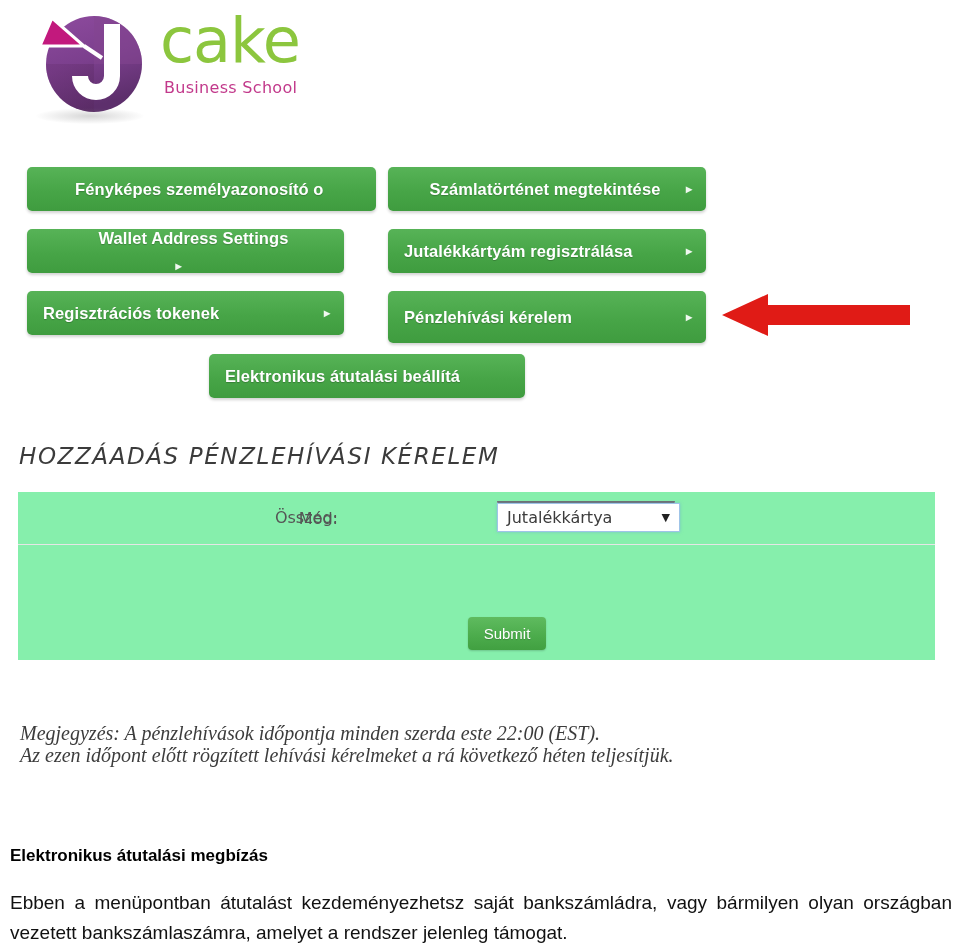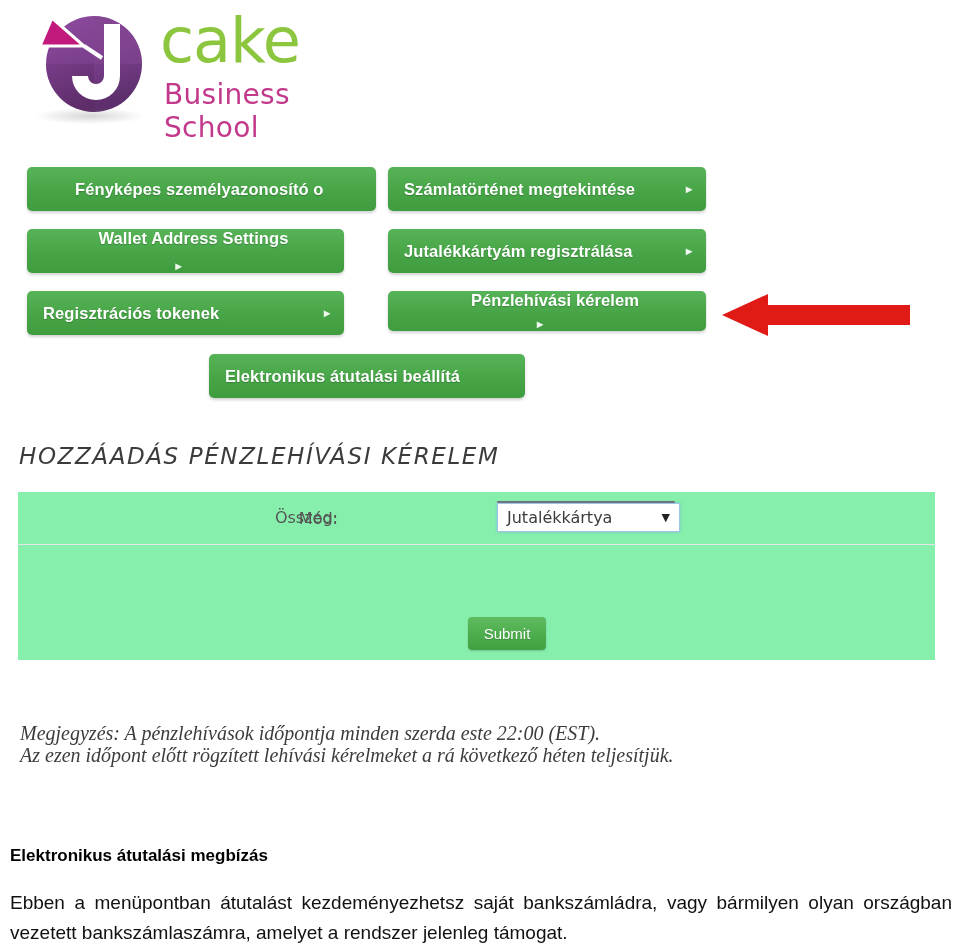--- a/index.html
+++ b/index.html
@@ -57,21 +57,21 @@
     line-height: 1;
     font-weight: 400;
     color: #8cc63e;
     letter-spacing: -1px;
     font-family: "DejaVu Sans", sans-serif;
   }
   .logo-sub {
     position: absolute;
     left: 142px;
     top: 74px;
-    font-size: 28px;
+    font-size: 16px;
     color: #c2398b;
     font-family: "DejaVu Sans", sans-serif;
     letter-spacing: .3px;
   }
 
   
   .gbtn {
     position: absolute;
     background: linear-gradient(180deg, #57b357 0%, #47a547 55%, #3f9c3f 100%);
     border-radius: 5px;
@@ -282,29 +282,29 @@
   </div>
   <div class="gbtn" style="left:27px;  top:229px; width:317px; height:44px;flex-direction:column;">
     <span class="gbtn-label">Wallet Address Settings</span>
     <span class="gbtn-caret">▸</span>
   </div>
   <div class="gbtn" style="left:27px;  top:291px; width:317px; height:44px;">
     <span class="gbtn-label">Regisztrációs tokenek</span>
     <span class="gbtn-caret">▸</span>
   </div>
 
-  <div class="gbtn" style="left:388px; top:167px; width:318px; height:44px;">
+  <div class="gbtn" style="left:388px; top:167px; width:318px; height:44px;text-align:center;">
     <span class="gbtn-label">Számlatörténet megtekintése</span>
     <span class="gbtn-caret">▸</span>
   </div>
   <div class="gbtn" style="left:388px; top:229px; width:318px; height:44px;">
     <span class="gbtn-label">Jutalékkártyám regisztrálása</span>
     <span class="gbtn-caret">▸</span>
   </div>
-  <div class="gbtn" style="left:388px; top:291px; width:318px; height:40px;flex-direction:column;">
+  <div class="gbtn" style="left:388px; top:291px; width:318px; height:52px;">
     <span class="gbtn-label">Pénzlehívási kérelem</span>
     <span class="gbtn-caret">▸</span>
   </div>
 
   <div class="gbtn" style="left:209px; top:354px; width:316px; height:44px;">
     <span class="gbtn-label">Elektronikus átutalási beállítá</span>
     <span class="gbtn-caret"></span>
   </div>
 
   <div id="red-arrow">

